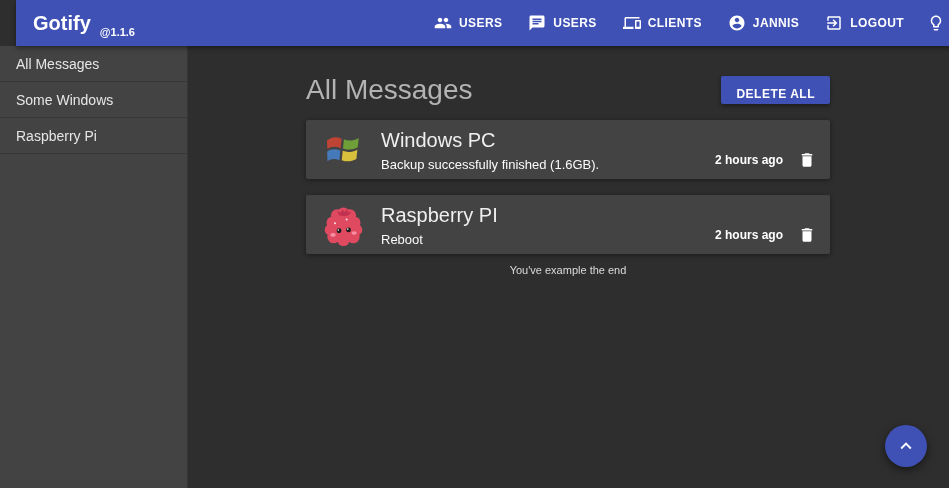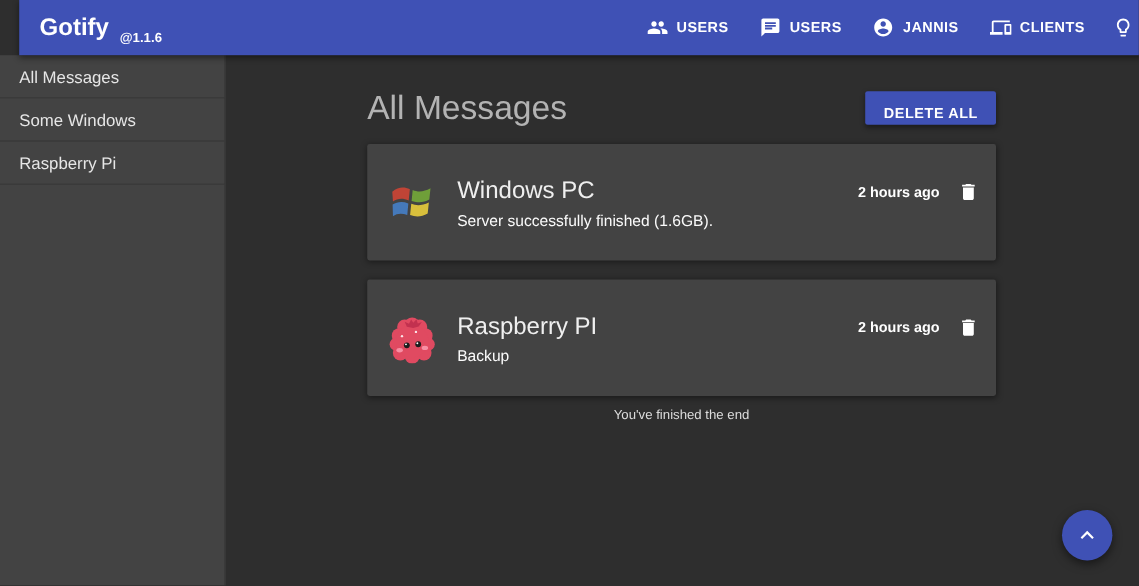--- a/index.html
+++ b/index.html
@@ -48,21 +48,21 @@
   .page-title { font-size: 28px; font-weight: 400; color: #b3b3b3; }
   .delete-all {
     margin-left: auto; background: #3f51b5; color: #fff;
     border: none; border-radius: 2px;
     font-family: "Liberation Sans", sans-serif;
     font-size: 12px; font-weight: bold; letter-spacing: 0.5px;
     height: 28px; padding: 11px 15px; cursor: pointer;
     box-shadow: 0 2px 4px rgba(0,0,0,0.4);
   }
   .card {
-    position: relative; height: 97px; margin-top: 12px;
+    position: relative; height: 59px; margin-top: 12px;
     background: #434343; border-radius: 2px;
     box-shadow: 0 1px 5px rgba(0,0,0,0.45);
     display: flex; align-items: center;
     padding: 0 16px;
   }
   .card + .card { margin-top: 16px; }
   .card-icon { width: 43px; height: 43px; flex: 0 0 43px; margin-right: 16px; }
   .card-icon svg { width: 43px; height: 43px; display: block; }
   .card-texts { padding-top: 2px; }
   .card-title { font-size: 20px; color: #efefef; font-weight: 400; }
@@ -97,29 +97,35 @@
       <span>USERS</span>
     </div>
     <div class="nav-item">
       <svg viewBox="0 0 24 24">
           <path d="M20 2H4c-1.1 0-1.99.9-1.99 2L2 22l4-4h14c1.1 0 2-.9 2-2V4c0-1.1-.9-2-2-2zM6 9h12v2H6V9zm8 5H6v-2h8v2zm4-6H6V6h12v2z"></path>
         </svg>
       <span>USERS</span>
     </div>
     <div class="nav-item">
       <svg viewBox="0 0 24 24">
+          <path d="M4 6h18V4H4c-1.1 0-2 .9-2 2v11H0v3h14v-3H4V6zm19 2h-6c-.55 0-1 .45-1 1v10c0 .55.45 1 1 1h6c.55 0 1-.45 1-1V9c0-.55-.45-1-1-1zm-1 9h-4v-7h4v7z"></path>
+        </svg>
+      <span>CLIENTS</span>
+    </div>
+    <div class="nav-item">
+      <svg viewBox="0 0 24 24">
           <path d="M12 2C6.48 2 2 6.48 2 12s4.48 10 10 10 10-4.48 10-10S17.52 2 12 2zm0 3c1.66 0 3 1.34 3 3s-1.34 3-3 3-3-1.34-3-3 1.34-3 3-3zm0 14.2c-2.5 0-4.71-1.28-6-3.22.03-1.99 4-3.08 6-3.08 1.99 0 5.97 1.09 6 3.08-1.29 1.94-3.5 3.22-6 3.22z"></path>
         </svg>
       <span>JANNIS</span>
     </div>
     <div class="nav-item">
       <svg viewBox="0 0 24 24">
-          <path d="M4 6h18V4H4c-1.1 0-2 .9-2 2v11H0v3h14v-3H4V6zm19 2h-6c-.55 0-1 .45-1 1v10c0 .55.45 1 1 1h6c.55 0 1-.45 1-1V9c0-.55-.45-1-1-1zm-1 9h-4v-7h4v7z"></path>
-        </svg>
-      <span>CLIENTS</span>
+          <path d="M10.09 15.59L11.5 17l5-5-5-5-1.41 1.41L12.67 11H3v2h9.67l-2.58 2.59zM19 3H5c-1.11 0-2 .9-2 2v4h2V5h14v14H5v-4H3v4c0 1.1.89 2 2 2h14c1.1 0 2-.9 2-2V5c0-1.1-.9-2-2-2z"></path>
+        </svg>
+      <span>LOGOUT</span>
     </div>
     <div class="nav-bulb">
       <svg viewBox="0 0 24 24">
           <path d="M9 21c0 .55.45 1 1 1h4c.55 0 1-.45 1-1v-1H9v1zm3-19C8.14 2 5 5.14 5 9c0 2.38 1.19 4.47 3 5.74V17c0 .55.45 1 1 1h6c.55 0 1-.45 1-1v-2.26c1.81-1.27 3-3.36 3-5.74 0-3.86-3.14-7-7-7zm2.85 11.1l-.85.6V16h-4v-2.3l-.85-.6C7.8 12.16 7 10.63 7 9c0-2.76 2.24-5 5-5s5 2.24 5 5c0 1.63-.8 3.16-2.15 4.1z"></path>
         </svg>
     </div>
   </div>
 </div>
 
 <div class="sidebar">
@@ -146,21 +152,21 @@
       <div class="card-icon">
         <svg viewBox="0 0 44 44">
           <path d="M5 13 C10 9 15 8.6 20 11 L19 20.6 C14 18.4 9.6 18.7 5.6 21.4 Z" fill="#c04436"></path>
           <path d="M22.4 11.6 C27 13.6 32 13.3 37.6 10.2 L36.6 19.8 C31.6 22.5 27.2 22.8 21.5 20.9 Z" fill="#6f9f39"></path>
           <path d="M5.3 24 C9.4 21.4 14 21.2 18.7 23.1 L17.8 33 C13.4 31.1 9 31.4 5.6 33.9 Z" fill="#4579ba"></path>
           <path d="M21.2 23.4 C25.8 25.2 30.6 24.9 36.2 22.2 L35.2 31.6 C30 34.6 25.2 34.8 20.2 32.9 Z" fill="#d8bf3c"></path>
         </svg>
       </div>
       <div class="card-texts">
         <div class="card-title">Windows PC</div>
-        <div class="card-body">Server successfully finished (1.6GB).</div>
+        <div class="card-body">Backup successfully finished (1.6GB).</div>
       </div>
       <div class="card-right">
         <span class="card-time">2 hours ago</span>
         <span class="trash-btn">
           <svg viewBox="0 0 24 24">
               <path d="M6 19c0 1.1.9 2 2 2h8c1.1 0 2-.9 2-2V7H6v12zM19 4h-3.5l-1-1h-5l-1 1H5v2h14V4z"></path>
             </svg>
         </span>
       </div>
     </div>
@@ -187,34 +193,34 @@
           <circle cx="18.2" cy="30.1" r="0.9" fill="#fff"></circle>
           <circle cx="28.8" cy="29.1" r="0.9" fill="#fff"></circle>
           <ellipse cx="12.3" cy="35.6" rx="3" ry="2" fill="#f78fa4"></ellipse>
           <ellipse cx="35.8" cy="33.4" rx="3" ry="2" fill="#f78fa4"></ellipse>
           <circle cx="14.5" cy="22.5" r="1.1" fill="#ffffff" opacity="0.85"></circle>
           <circle cx="27.5" cy="18.5" r="1.1" fill="#ffffff" opacity="0.85"></circle>
         </svg>
       </div>
       <div class="card-texts">
         <div class="card-title">Raspberry PI</div>
-        <div class="card-body">Backup</div>
+        <div class="card-body">Reboot</div>
       </div>
       <div class="card-right">
         <span class="card-time">2 hours ago</span>
         <span class="trash-btn">
           <svg viewBox="0 0 24 24">
               <path d="M6 19c0 1.1.9 2 2 2h8c1.1 0 2-.9 2-2V7H6v12zM19 4h-3.5l-1-1h-5l-1 1H5v2h14V4z"></path>
             </svg>
         </span>
       </div>
     </div>
 
 
-    <div class="end-text">You've finished the end</div>
+    <div class="end-text">You've example the end</div>
   </div>
 </div>
 
 <button class="fab">
   <svg viewBox="0 0 24 24">
       <path d="M7.41 15.41L12 10.83l4.59 4.58L18 14l-6-6-6 6z"></path>
     </svg>
 </button>
 
 </body></html>

